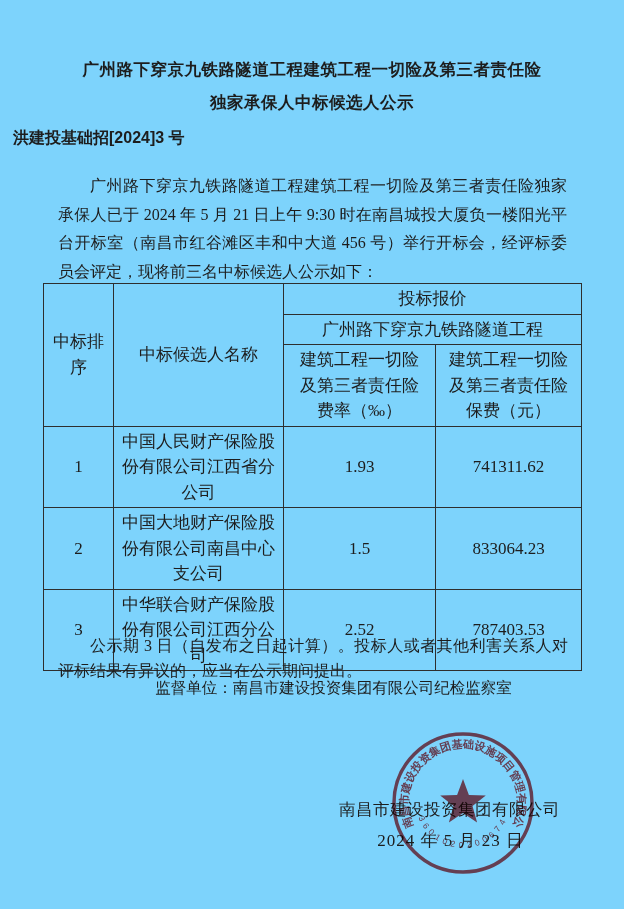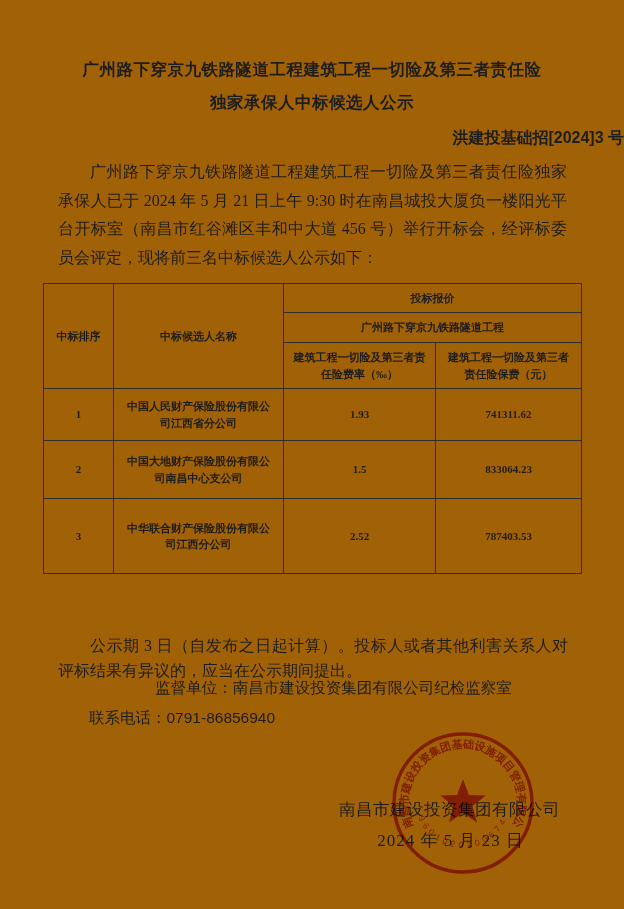--- a/index.html
+++ b/index.html
@@ -2,58 +2,58 @@
 <html><head>
 <meta charset="utf-8">
 <style>
   * { box-sizing: border-box; }
   html, body { margin: 0; padding: 0; background: #ffffff; }
   .page {
     position: relative;
     width: 624px;
     height: 909px;
     margin: 0 auto;
-    background: #a16207;
+    background: #7dd3fc;
     color: #1d1d1d;
     font-family: "Liberation Serif", "DejaVu Serif", serif;
     overflow: hidden;
   }
   .hei { font-family: "Liberation Sans", "DejaVu Sans", sans-serif; }
 
   .title-line {
     position: absolute; left: 0; right: 0;
     text-align: center;
     font-weight: bold;
     font-size: 16.5px;
     letter-spacing: 0.5px;
   }
   #title1 { top: 59px; }
   #title2 { top: 92px; }
   .doc-number {
-    position: absolute; left: 3px; right: 0; top: 128px;
-    text-align: right;
+    position: absolute; left: 13px; right: 0; top: 128px;
+    text-align: left;
     font-weight: bold;
     font-size: 16px;
   }
   .intro {
-    position: absolute; top: 142px; left: 58px; width: 509px;
+    position: absolute; top: 156px; left: 58px; width: 509px;
     font-size: 16px; line-height: 28.5px;
     text-align: justify; text-indent: 2em;
   }
 
   table.bid-table {
     position: absolute; top: 283px; left: 43px;
     width: 538px;
     border-collapse: collapse;
     table-layout: fixed;
   }
   .bid-table th, .bid-table td {
     border: 1px solid #2e2e2e;
-    font-weight: bold;
-    font-size: 11px;
+    font-weight: normal;
+    font-size: 17px;
     line-height: 1.5;
     text-align: center;
     vertical-align: middle;
     padding: 2px 8px;
   }
   tr.hr-a { height: 29px; }
   tr.hr-b { height: 30px; }
   tr.hr-c { height: 46px; }
   tr.dr-1 { height: 52px; }
   tr.dr-2 { height: 58px; }
@@ -146,21 +146,20 @@
       <td>3</td>
       <td>中华联合财产保险股份有限公司江西分公司</td>
       <td>2.52</td>
       <td>787403.53</td>
     </tr>
   </tbody>
     </table>
 
   <p class="notice">公示期 3 日（自发布之日起计算）。投标人或者其他利害关系人对评标结果有异议的，应当在公示期间提出。</p>
   <div class="supervisor hei">监督单位：南昌市建设投资集团有限公司纪检监察室</div>
-  <div class="phone hei">联系电话：0791-86856940</div>
 
   <div class="sig-company">南昌市建设投资集团有限公司</div>
   <div class="sig-date">2024 年 5 月 23 日</div>
 
   <svg class="seal" width="150" height="150" viewBox="0 0 150 150" aria-hidden="true">
     <defs>
       <path id="sealTextArc" d="M 25.2 98.2 A 55 55 0 1 1 124.8 98.2" fill="none"></path>
       <path id="sealCodeArc" d="M 31 91 A 48 48 0 0 0 119 91" fill="none"></path>
     </defs>
     <circle cx="75" cy="75" r="69" fill="none" stroke="#c5333c" stroke-width="3.5"></circle>

